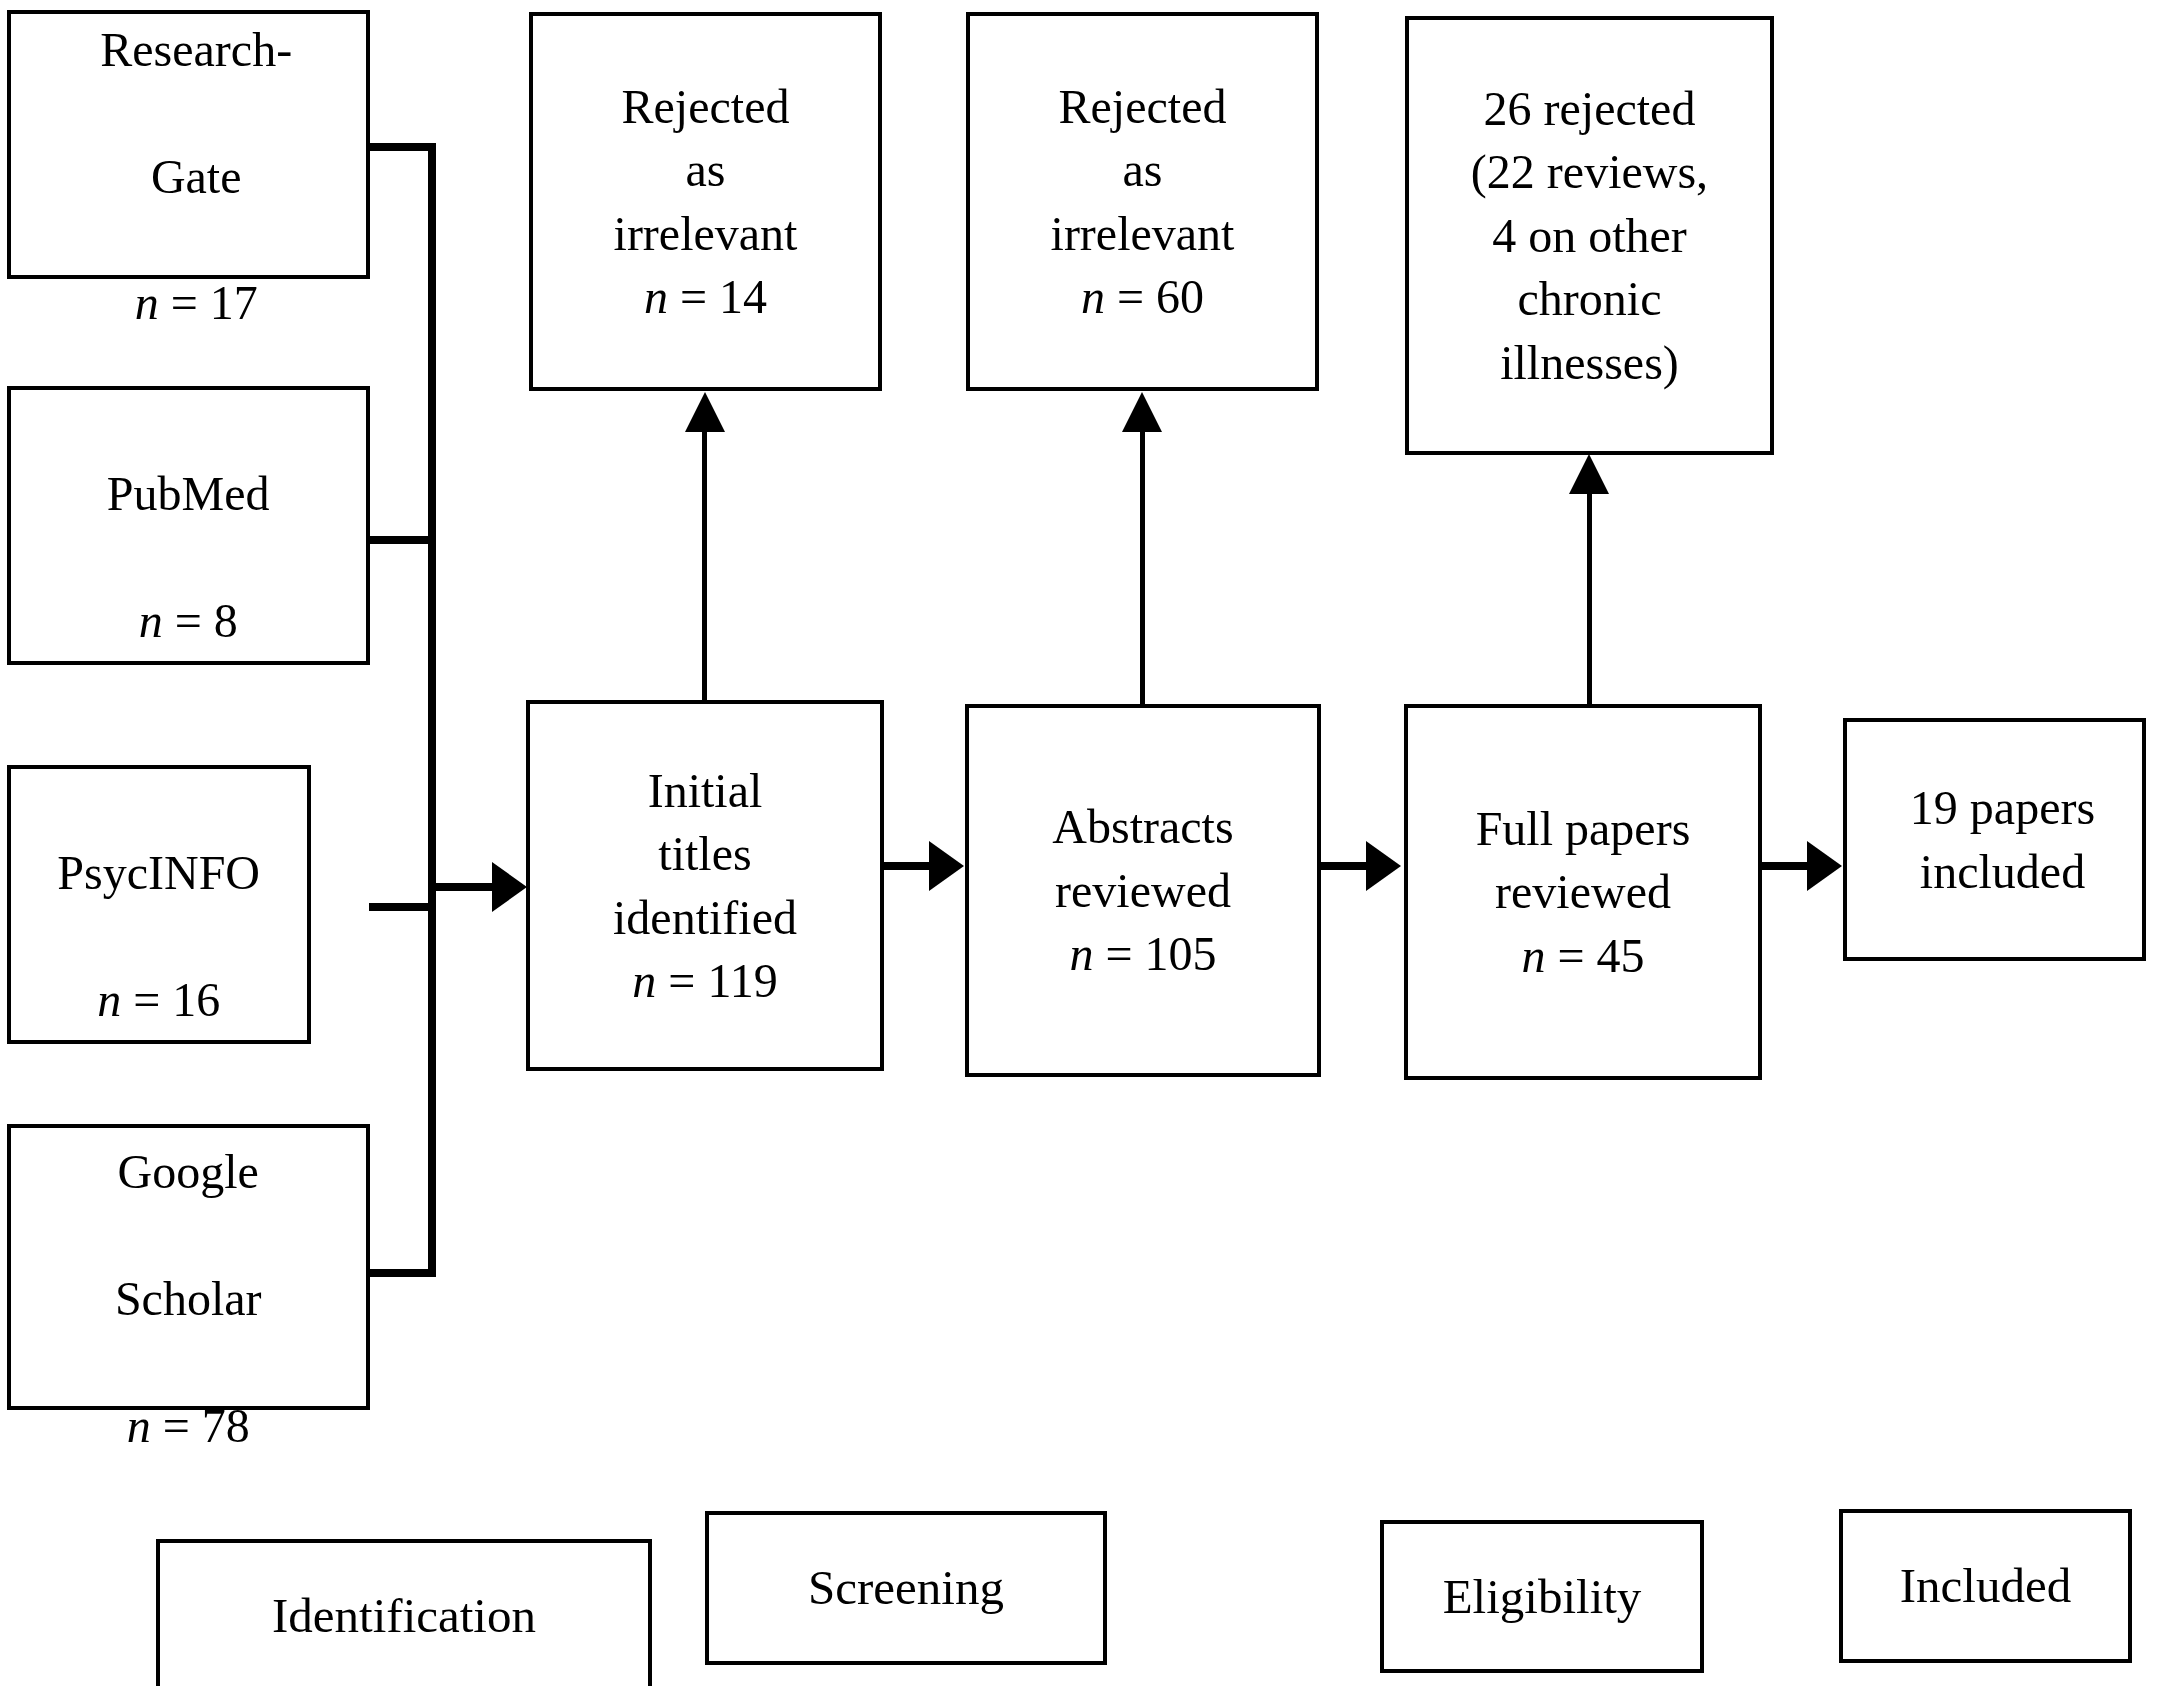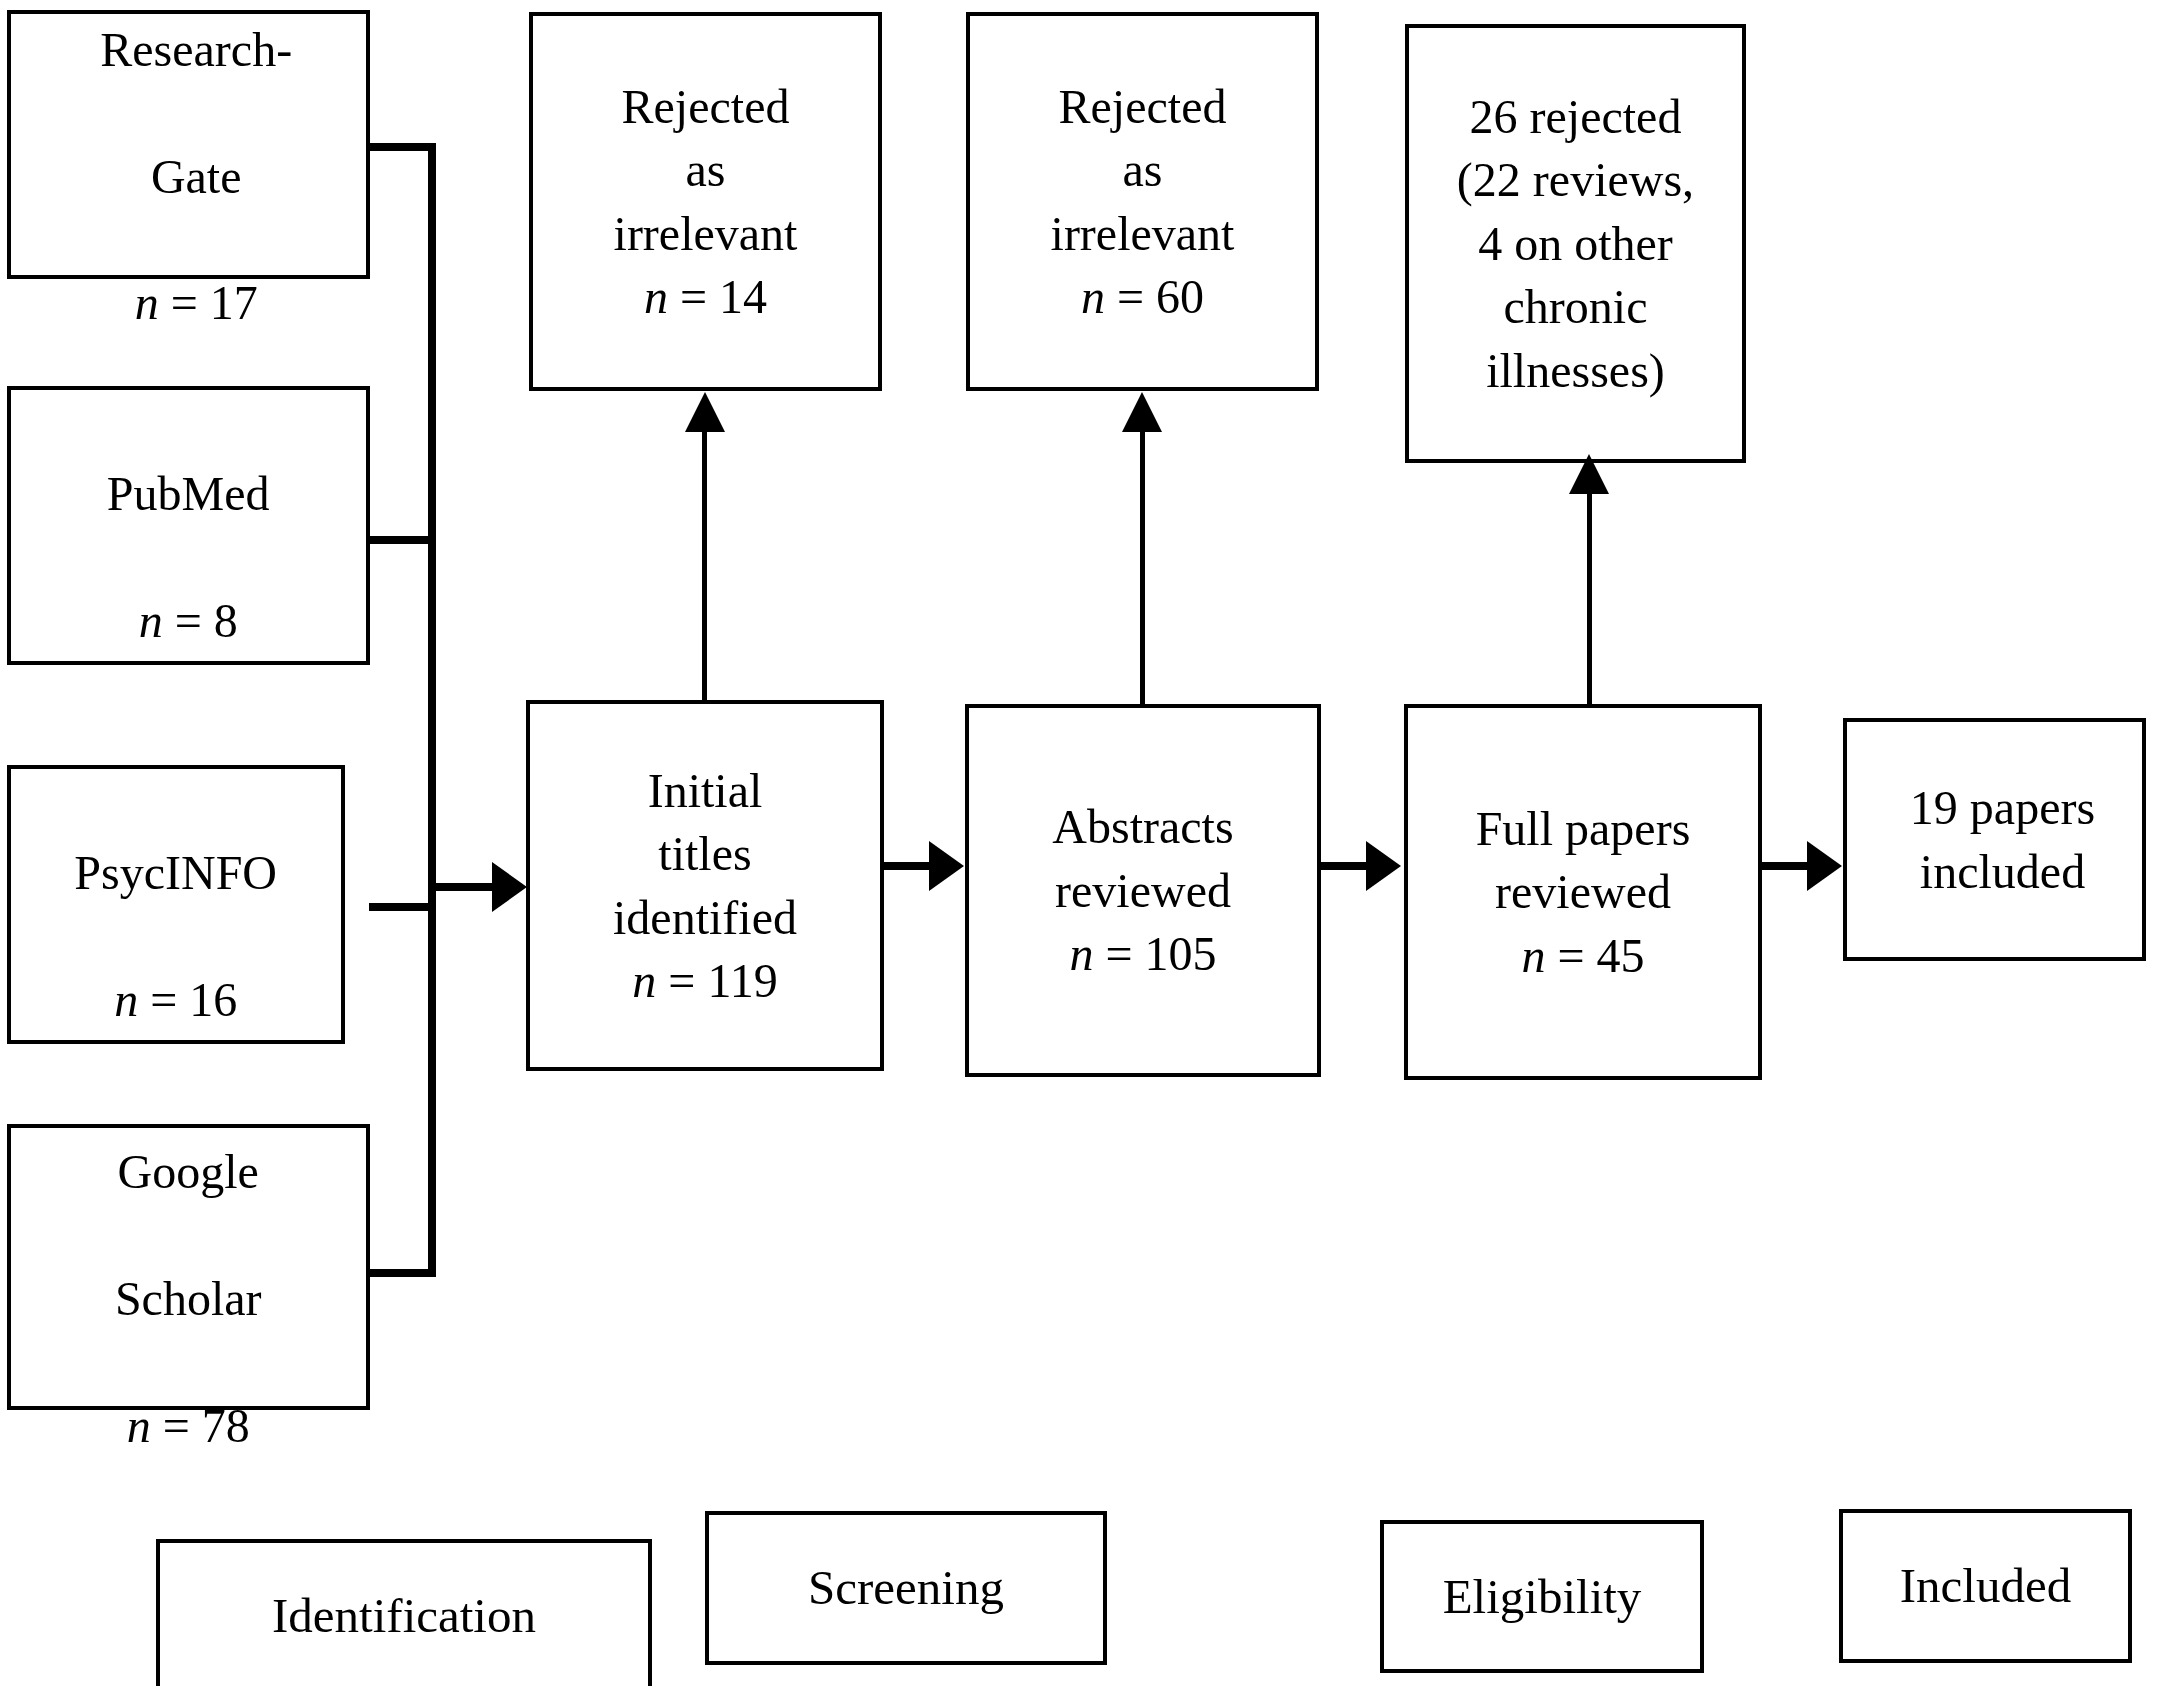--- a/index.html
+++ b/index.html
@@ -33,21 +33,21 @@
     </div>
   </div>
 
   <div class="box" style="left:6.7px;top:386px;width:363px;height:279px;">
     <div class="txt">
       <span>PubMed</span><br>
       <span class="ital">n</span> = <span>8</span>
     </div>
   </div>
 
-  <div class="box" style="left:6.7px;top:765px;width:338px;height:279px;">
+  <div class="box" style="left:6.7px;top:765px;width:304px;height:279px;">
     <div class="txt">
       <span>PsycINFO</span><br>
       <span class="ital">n</span> = <span>16</span>
     </div>
   </div>
 
   <div class="box" style="left:6.7px;top:1124px;width:363px;height:286px;">
     <div class="txt">
       <span>Google</span><br>
       <span>Scholar</span><br>
@@ -70,21 +70,21 @@
 as
 irrelevant</span><br><span class="ital">n</span> = <span>14</span></div>
   </div>
 
   <div class="box" style="left:966px;top:12px;width:353px;height:379px;">
     <div class="txt" style="white-space:pre-line;"><span>Rejected
 as
 irrelevant</span><br><span class="ital">n</span> = <span>60</span></div>
   </div>
 
-  <div class="box" style="left:1405px;top:24px;width:341px;height:439px;">
+  <div class="box" style="left:1405px;top:16px;width:369px;height:439px;">
     <div class="txt" style="white-space:pre-line;">26 rejected
 (22 reviews,
 4 on other
 chronic
 illnesses)</div>
   </div>
 
   <div class="vline" style="left:702px;top:431px;width:5.3px;height:274px;"></div>
   <div class="arrowU" style="left:685px;top:392px;"></div>
 

